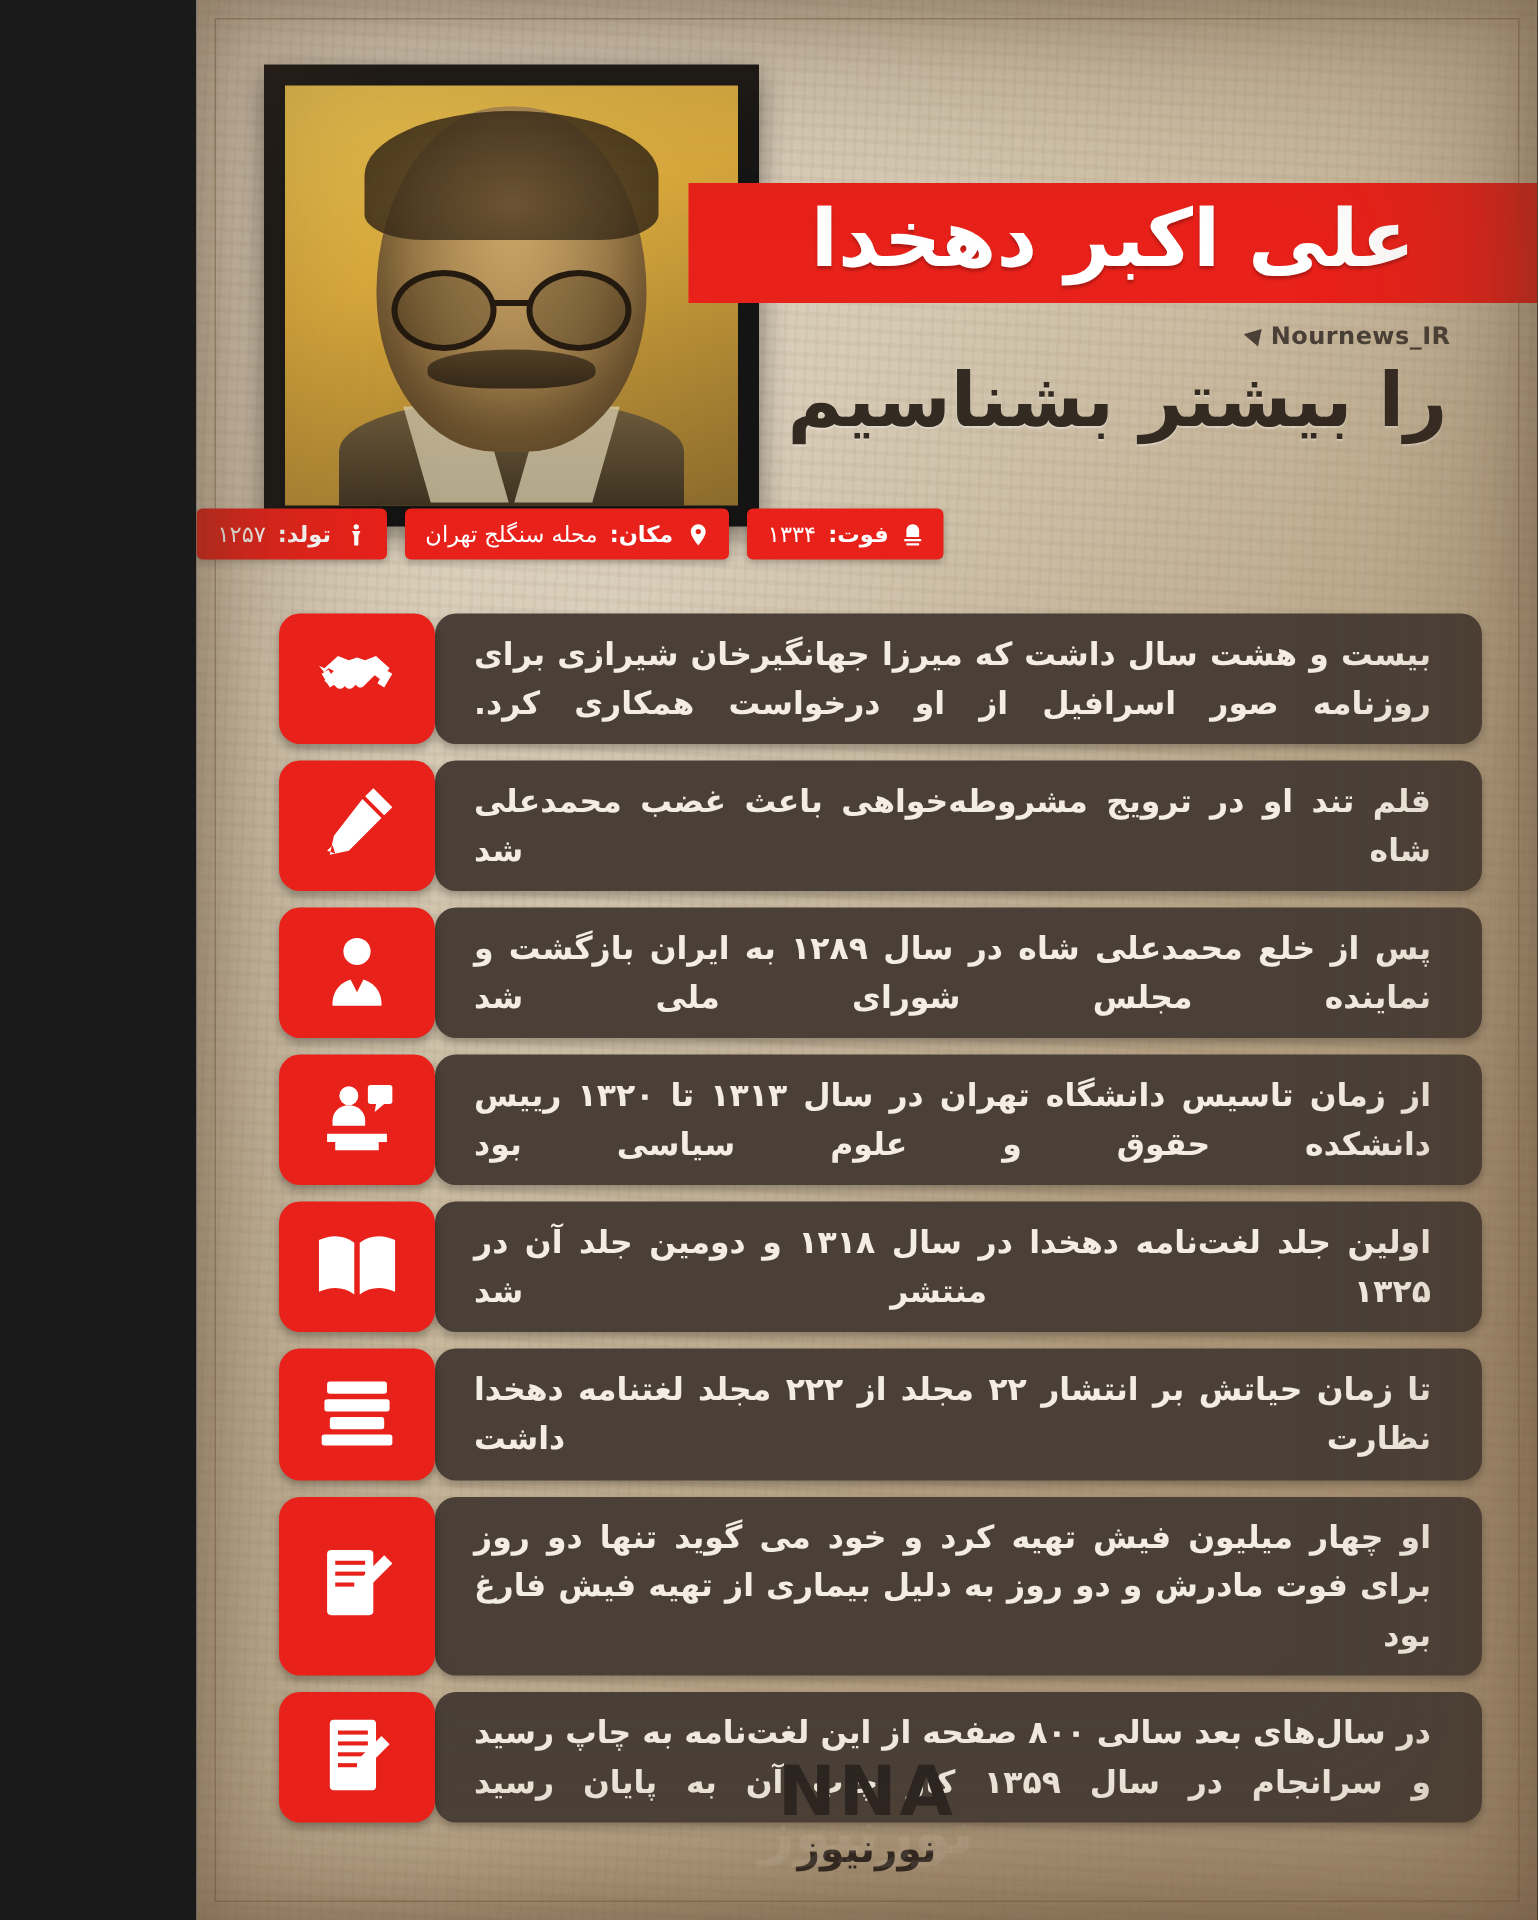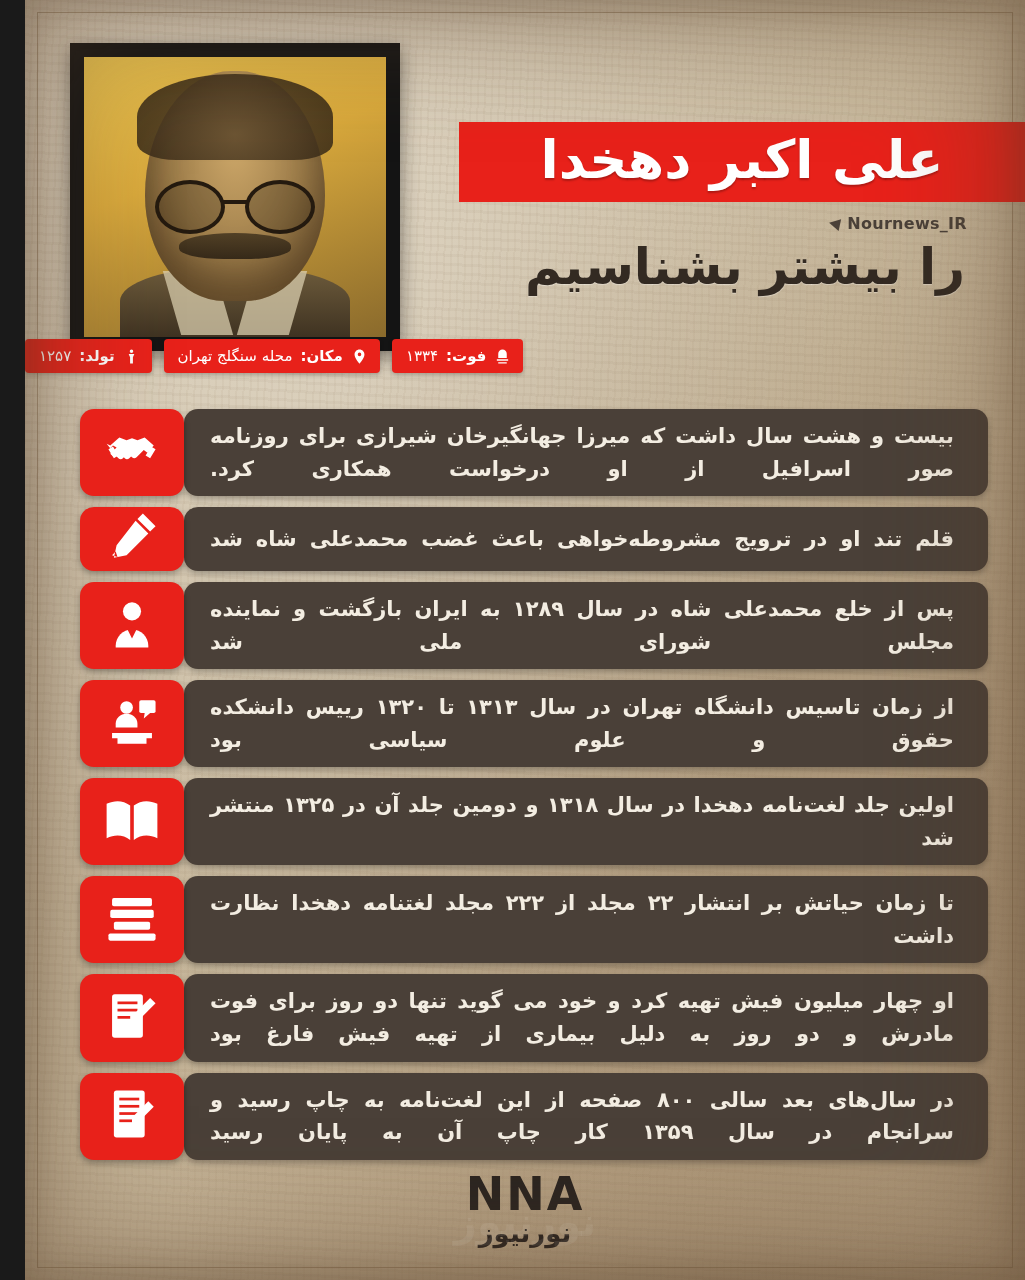--- a/index.html
+++ b/index.html
@@ -5,21 +5,21 @@
   html, body {
     margin: 0;
     padding: 0;
     background: #1a1a1a;
   }
   body {
     font-family: "DejaVu Sans", "Liberation Sans", sans-serif;
   }
   .poster {
     position: relative;
-    width: 1000px;
+    width: 894px;
     height: 1280px;
     overflow: hidden;
     background:
       radial-gradient(ellipse at 30% 20%, rgba(255,255,255,0.30) 0%, rgba(255,255,255,0.0) 55%),
       radial-gradient(ellipse at 80% 75%, rgba(120, 90, 55, 0.28) 0%, rgba(120,90,55,0) 60%),
       linear-gradient(135deg, #d8ccb6 0%, #cfc1a7 25%, #c6b69a 50%, #bda98c 75%, #b39f83 100%);
   }
   .poster::before {
     content: "";
     position: absolute;

